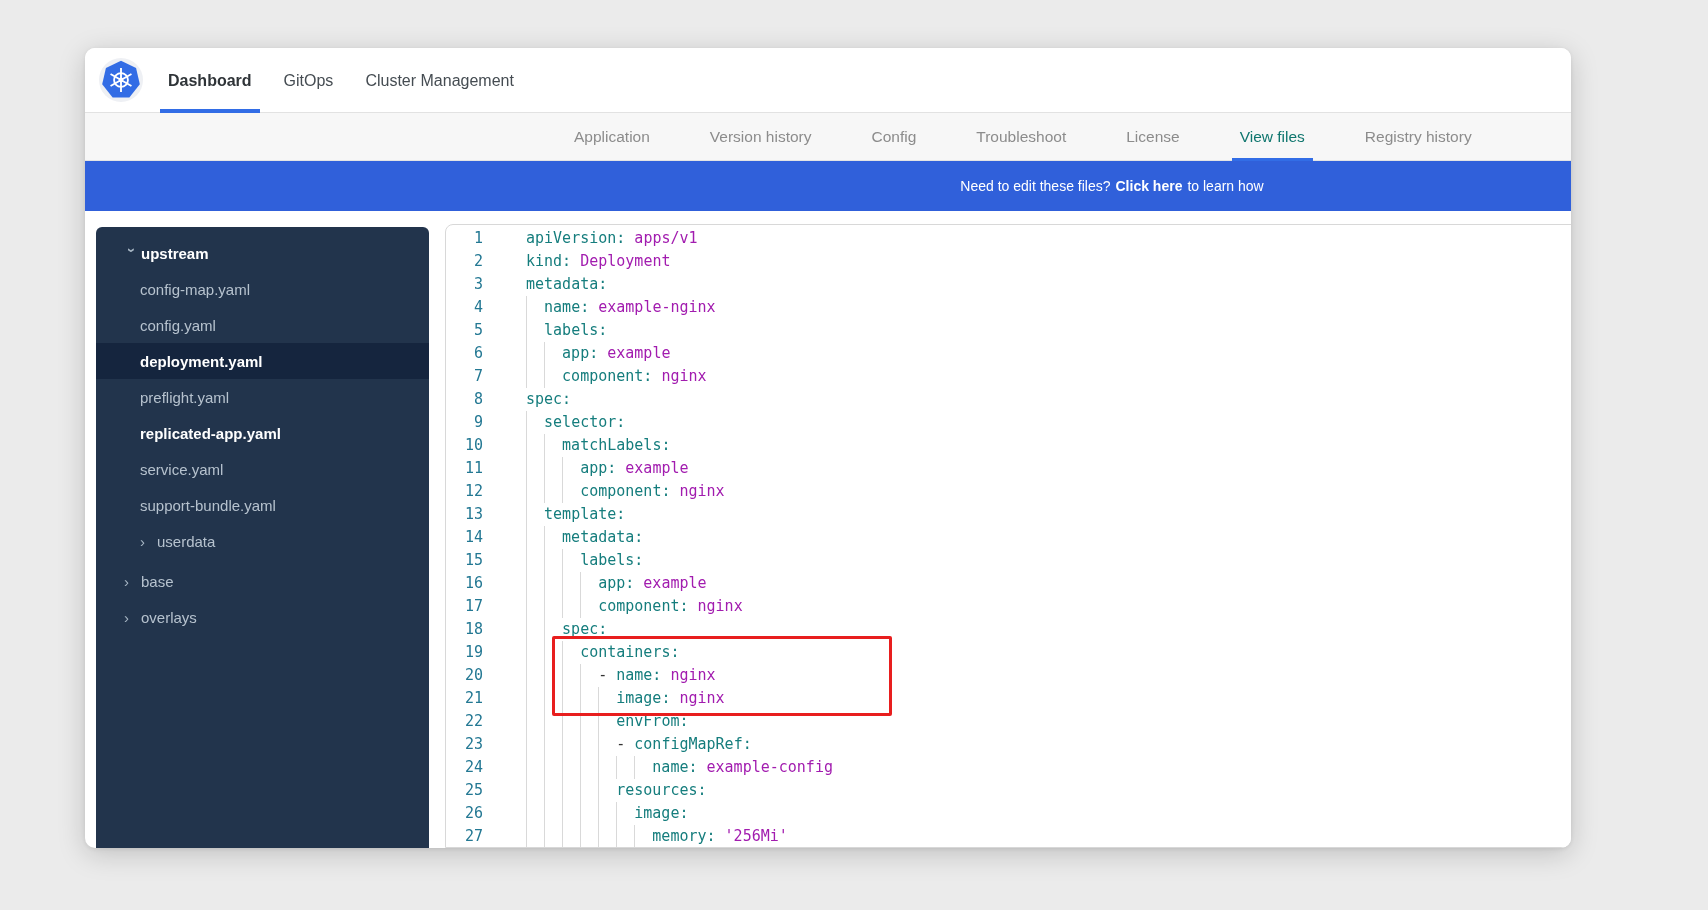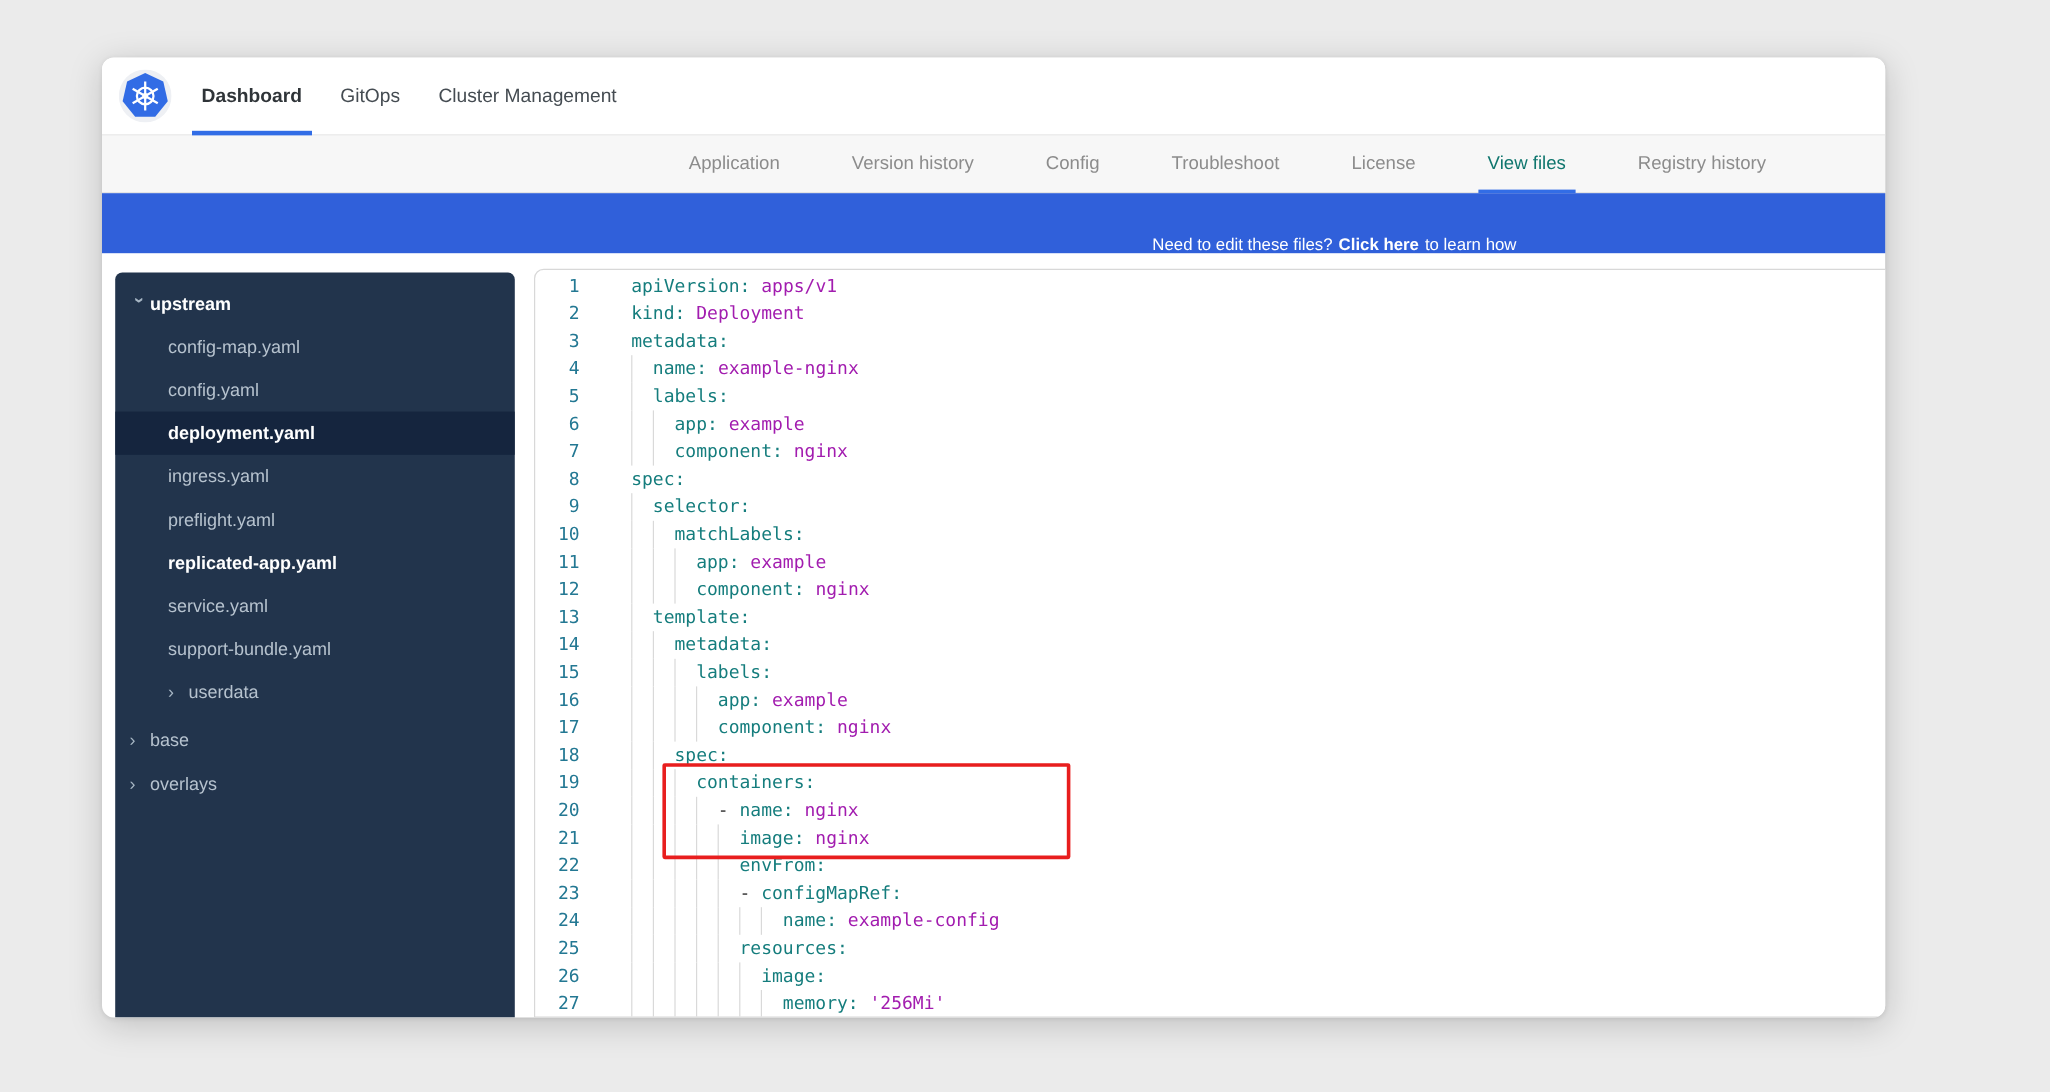--- a/index.html
+++ b/index.html
@@ -26,29 +26,29 @@
   .subnav { position:absolute; left:0; top:65px; width:2150px; height:48px;
     background:#f7f7f7; border-bottom:1px solid #e4e4e4; }
   .subnav-items { position:absolute; left:481px; top:0; height:48px; display:flex; column-gap:44px; }
   .subnav-item { display:flex; align-items:center; height:48px; padding:0 8px;
     font-size:15.5px; color:#8c8c8c; cursor:pointer; white-space:nowrap; }
   .subnav-item.active { color:#0f766e; border-bottom:3px solid var(--accent); padding-top:3px; }
 
   
   .banner { position:absolute; left:0; top:113px; width:2150px; height:50px; background:var(--banner); }
   .banner-text { position:absolute; left:1027px; top:0; height:50px; transform:translateX(-50%);
-    display:flex; align-items:flex-end; white-space:nowrap; color:#fff; font-size:14px; }
+    display:flex; align-items:center; white-space:nowrap; color:#fff; font-size:14px; }
   .banner-text a { color:#fff; font-weight:700; margin:0 5px; cursor:pointer; }
 
   
   .filetree { position:absolute; left:11px; top:179px; width:333px; height:621px;
     background:var(--sidebar); border-radius:6px 6px 0 0; padding-top:8px; overflow:hidden; }
   .tree-row { height:36px; display:flex; align-items:center; font-size:15px;
     color:#b6c2ce; cursor:pointer; white-space:nowrap; }
-  .tree-row.lvl0 { padding-left:12px; }
+  .tree-row.lvl0 { padding-left:28px; }
   .tree-row.lvl1 { padding-left:44px; }
   .tree-row.bold { color:#fff; font-weight:700; }
   .tree-row.selected { background:var(--sidebar-sel); }
   .tree-row.gap { margin-top:4px; }
   .chev { width:17px; font-size:15px; color:#a7b6c4; display:inline-block; }
   .chev.open { transform:rotate(90deg) translateX(1px); transform-origin:45% 55%; }
 
   
   .editor { position:absolute; left:360px; top:176px; width:1400px; height:624px;
     background:#fff; border:1px solid #d8d8d8; border-radius:8px 0 0 0;
@@ -123,23 +123,20 @@
       <div class="tree-row lvl1">
         <span class="lbl">config-map.yaml</span>
       </div>
       <div class="tree-row lvl1">
         <span class="lbl">config.yaml</span>
       </div>
       <div class="tree-row lvl1 bold selected">
         <span class="lbl">deployment.yaml</span>
       </div>
       <div class="tree-row lvl1">
-        <span class="lbl">ingress.yaml</span>
-      </div>
-      <div class="tree-row lvl1">
         <span class="lbl">preflight.yaml</span>
       </div>
       <div class="tree-row lvl1 bold">
         <span class="lbl">replicated-app.yaml</span>
       </div>
       <div class="tree-row lvl1">
         <span class="lbl">service.yaml</span>
       </div>
       <div class="tree-row lvl1">
         <span class="lbl">support-bundle.yaml</span>

